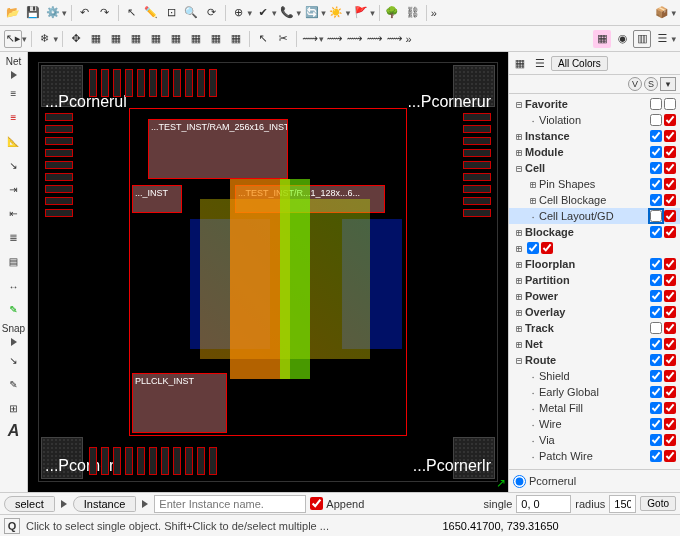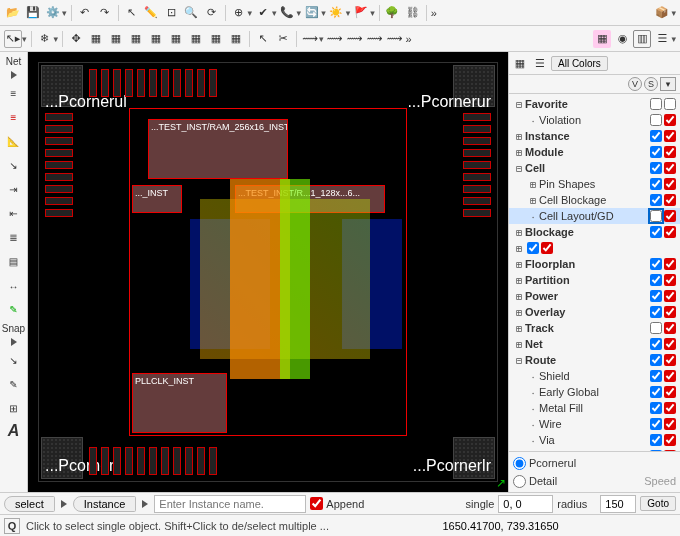--- a/index.html
+++ b/index.html
@@ -395,46 +395,39 @@
           <input type="checkbox" class="cb cb-red" style="accent-color: rgb(221, 0, 0);" checked="">
         </div>
       </div>
     <div class="rp-footer">
       <div class="row">
         <label class="radio">
             <input type="radio" checked="" style="">
             <span>Pcornerul</span>
           </label>
       </div>
-      <div class="row">
-        <label class="radio">
-            <input type="radio" style="">
-            <span>Detail</span>
-          </label>
-        <span style="color:#999">Speed</span>
-      </div>
     </div>
   </div>
 </div>
 
 <div class="cmd-bar">
   <button class="chip-btn">select</button>
   <span class="triR"></span>
   <button class="chip-btn">Instance</button>
   <span class="triR"></span>
   <input class="field" style="flex: 1 1 0%; max-width: 180px;" placeholder="Enter Instance name.">
   <label class="chk">
       <input type="checkbox" checked="" style="accent-color: rgb(221, 0, 0);">
       <span>Append</span>
     </label>
   <div style="flex:1"></div>
   <span class="lbl">single</span>
   <input class="field" style="width: 55px;" value="0, 0">
   <span class="lbl">radius</span>
-  <input class="field" style="width: 36px; margin-left: 9px;" value="150">
+  <input class="field" style="width: 27px;" value="150">
   <button class="rp-btn">Goto</button>
 </div>
 
 <div class="status-bar">
   <div class="q">Q</div>
   <div class="msg">Click to select single object. Shift+Click to de/select multiple ...</div>
   <div class="coord">1650.41700, 739.31650</div>
   <div class="sel">Sel: 0 Timing Analyzed</div>
 </div>
 

